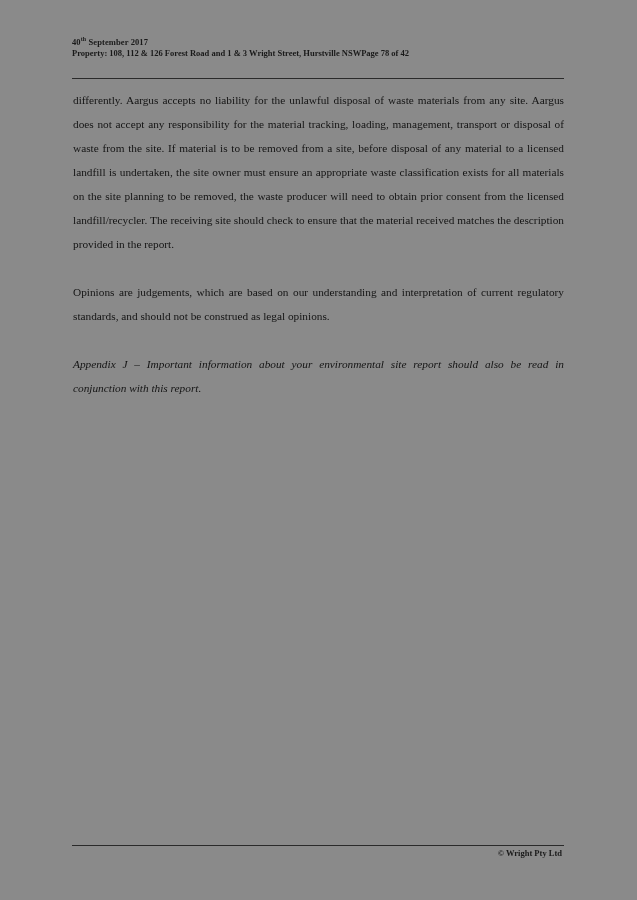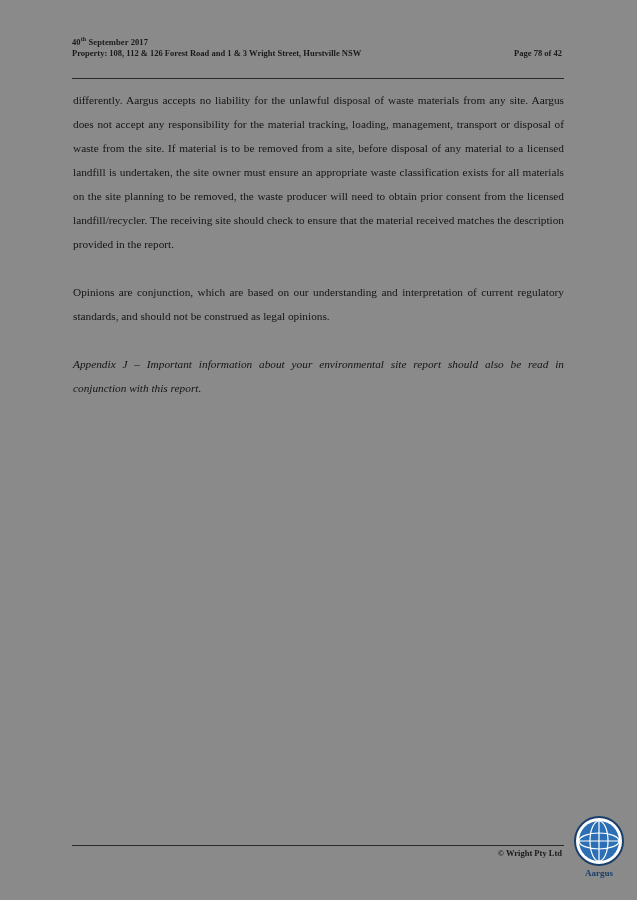--- a/index.html
+++ b/index.html
@@ -33,21 +33,20 @@
   }
   .header-line {
     font-size: 8.5px;
     font-weight: bold;
     line-height: 11.5px;
     letter-spacing: 0.1px;
     white-space: nowrap;
   }
   .header-row {
     display: flex;
-    justify-content: space-between;
     align-items: baseline;
     font-size: 8.5px;
     font-weight: bold;
     line-height: 11.5px;
   }
   .header-row .left { white-space: nowrap; }
   .header-row .right { white-space: nowrap; padding-right: 2px; }
   .sup { font-size: 6px; vertical-align: super; }
   .header-rule {
     position: absolute;
@@ -118,32 +117,21 @@
     <div class="header-line"><span>40</span><span class="sup">th</span><span> September 2017</span></div>
     <div class="header-row">
       <span class="left">Property: 108, 112 &amp; 126 Forest Road and 1 &amp; 3 Wright Street, Hurstville NSW</span>
       <span class="right">Page 78 of 42</span>
     </div>
   </div>
   <div class="header-rule"></div>
 
   <div class="body-text">
     <p>differently. Aargus accepts no liability for the unlawful disposal of waste materials from any site. Aargus does not accept any responsibility for the material tracking, loading, management, transport or disposal of waste from the site. If material is to be removed from a site, before disposal of any material to a licensed landfill is undertaken, the site owner must ensure an appropriate waste classification exists for all materials on the site planning to be removed, the waste producer will need to obtain prior consent from the licensed landfill/recycler. The receiving site should check to ensure that the material received matches the description provided in the report.</p>
-    <p>Opinions are conjunction, which are based on our understanding and interpretation of current regulatory standards, and should not be construed as legal opinions.</p>
+    <p>Opinions are judgements, which are based on our understanding and interpretation of current regulatory standards, and should not be construed as legal opinions.</p>
     <p class="para-italic">Appendix J – Important information about your environmental site report should also be read in conjunction with this report.</p>
   </div>
 
   <div class="footer-rule"></div>
   <div class="footer-text">© Wright Pty Ltd</div>
 
-  <div class="logo">
-    <svg width="52" height="66" viewBox="0 0 52 66" xmlns="http://www.w3.org/2000/svg">
-      <circle cx="26" cy="26" r="24" fill="#ffffff" stroke="#1b3f6b" stroke-width="2"></circle>
-      <circle cx="26" cy="26" r="20" fill="#2c6fb5"></circle>
-      <ellipse cx="26" cy="26" rx="20" ry="8" fill="none" stroke="#ffffff" stroke-width="1.2"></ellipse>
-      <ellipse cx="26" cy="26" rx="9" ry="20" fill="none" stroke="#ffffff" stroke-width="1.2"></ellipse>
-      <line x1="6" y1="26" x2="46" y2="26" stroke="#ffffff" stroke-width="1.2"></line>
-      <line x1="26" y1="6" x2="26" y2="46" stroke="#ffffff" stroke-width="1.2"></line>
-      <text x="26" y="61" font-family="Liberation Serif, serif" font-size="9" font-weight="bold" fill="#1b3f6b" text-anchor="middle">Aargus</text>
-    </svg>
-  </div>
 
 </div>
 
 </body></html>

